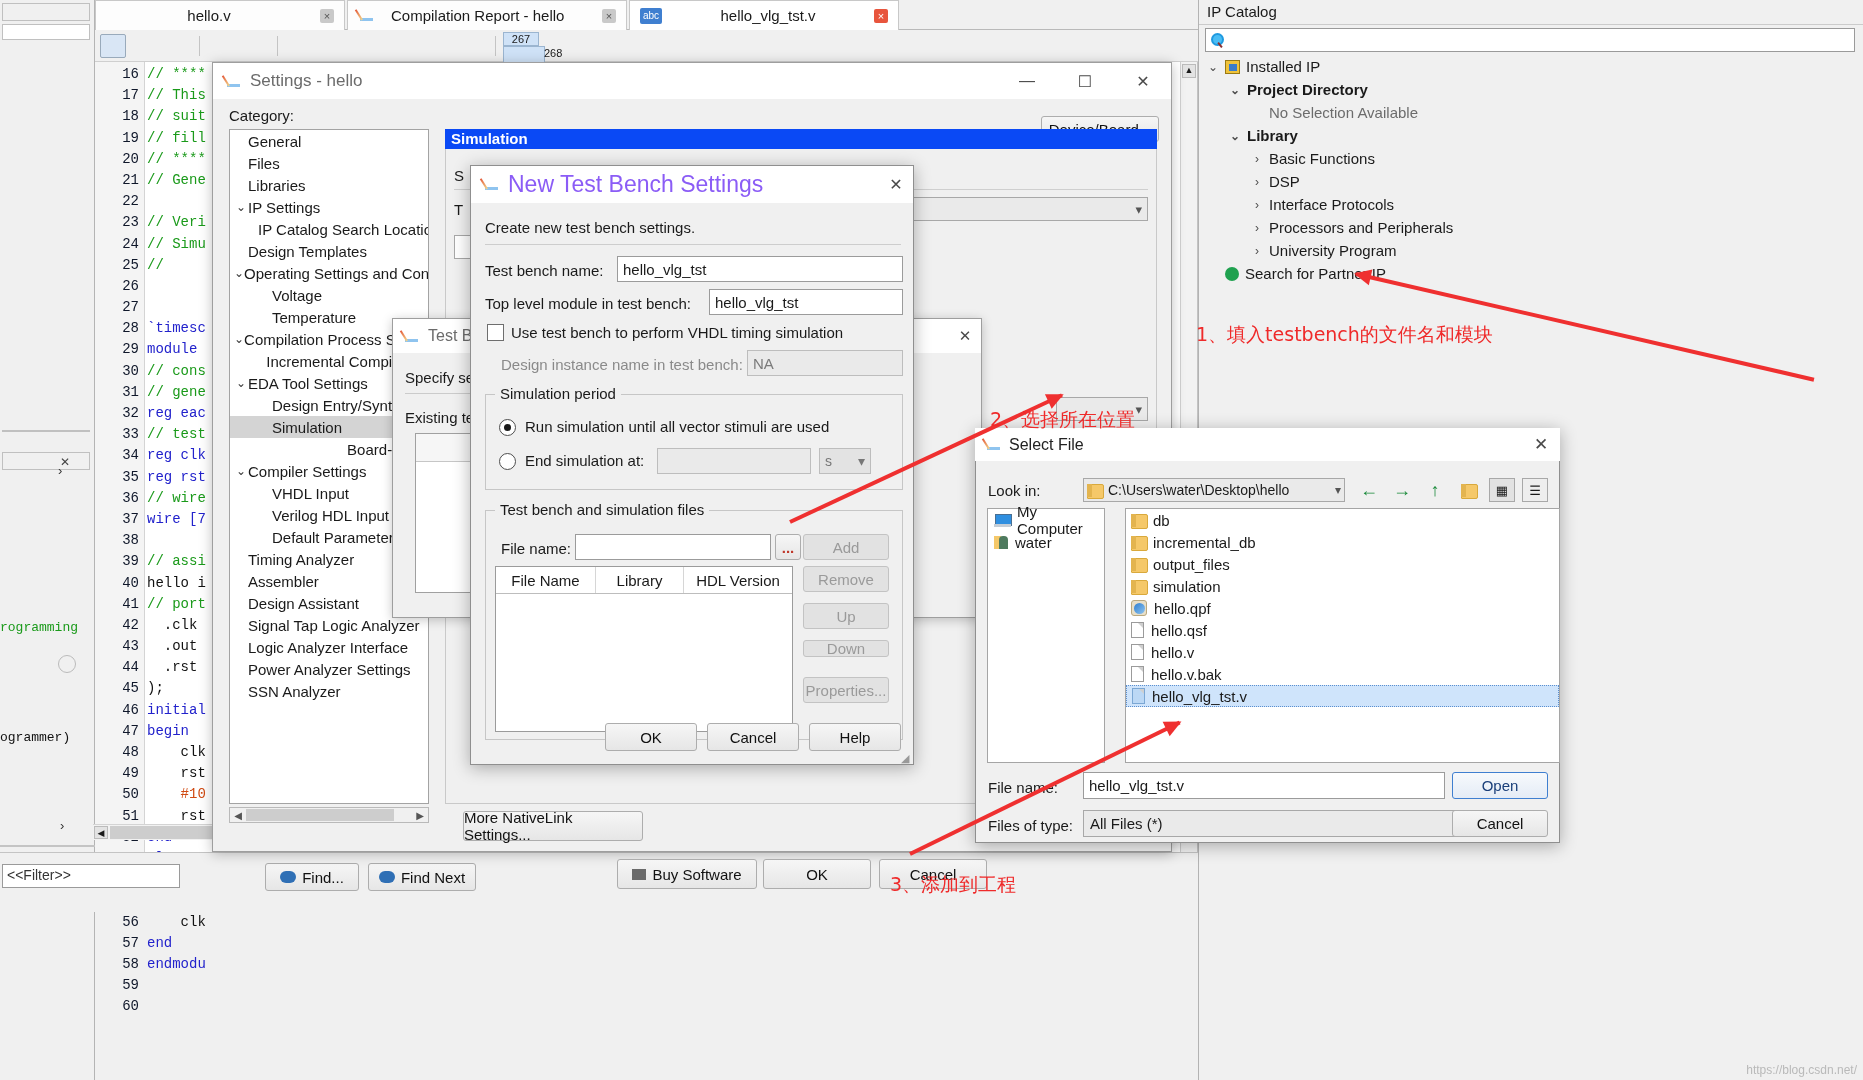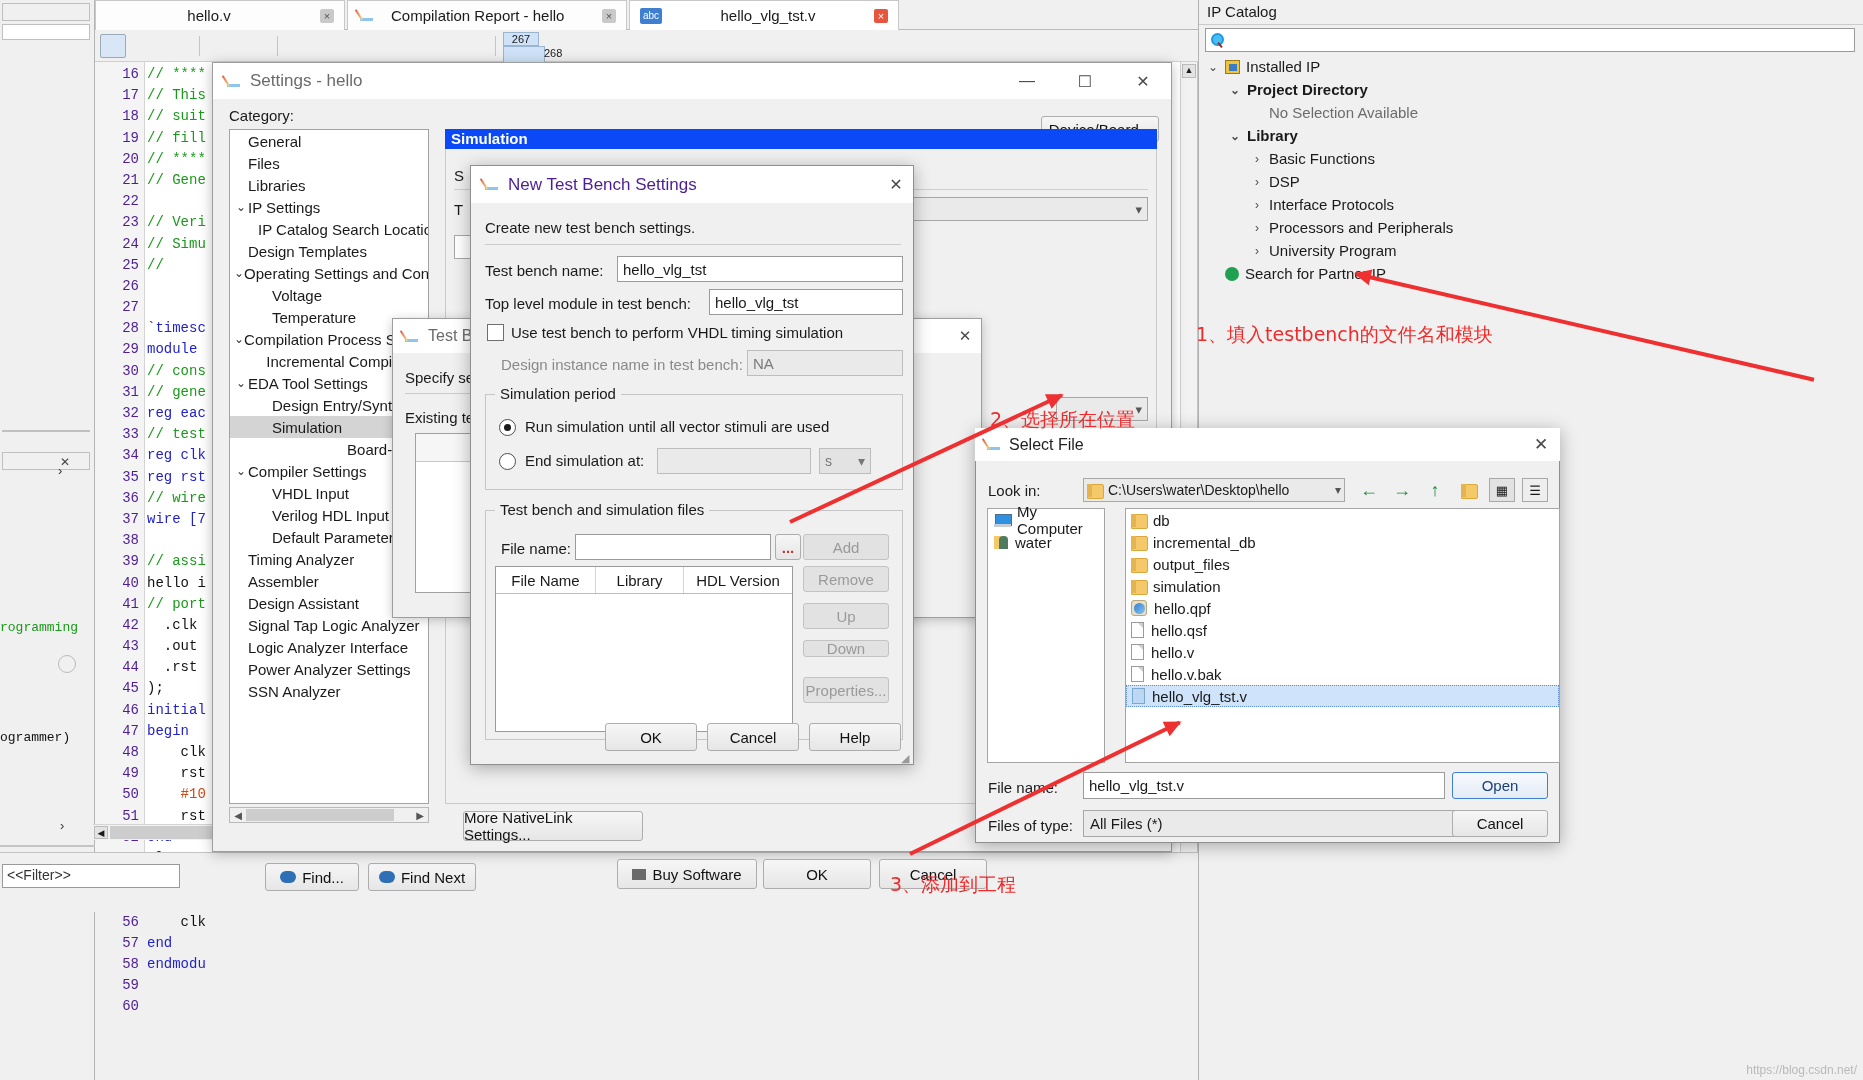--- a/index.html
+++ b/index.html
@@ -27,21 +27,21 @@
   .tab .tabclose.grey { background:#c9c9c9; color:#555; }
 
   
   #toolbar { left:95px; top:30px; width:1103px; height:32px; background:#f0f0f0; border-bottom:1px solid #cfcfcf; }
   .tb { position:absolute; top:4px; width:26px; height:24px; border:1px solid transparent; border-radius:2px; }
   .tbsep { position:absolute; top:6px; width:1px; height:20px; background:#c4c4c4; }
 
   
   #code-area { left:95px; top:62px; width:1103px; height:790px; background:#ffffff; border-right:1px solid #c3c3c3;}
   #gutter { position:absolute; left:0; top:0; width:50px; height:790px; background:#f4f4f4; border-right:1px solid #d4d4d4;
-            text-align:right; font-family:"Liberation Mono", monospace; font-size:14px; color:#4c1d95; padding-top:2px;}
+            text-align:right; font-family:"Liberation Mono", monospace; font-size:14px; color:#0f172a; padding-top:2px;}
   #gutter div { height:21.2px; line-height:21.2px; padding-right:5px; }
   #codetext { position:absolute; left:52px; top:2px; width:140px; font-family:"Liberation Mono", monospace;
               font-size:14px; white-space:pre; }
   #codetext div { height:21.2px; line-height:21.2px; overflow:hidden; }
   .c-cmt { color:#1a9a1a; }
   .c-kw  { color:#2222cc; }
   .c-num { color:#d04a12; }
   .c-plain { color:#111; }
 
   
@@ -103,21 +103,21 @@
             box-shadow:0 2px 10px rgba(0,0,0,.22); }
   #tb-titlebar { position:absolute; left:0; top:0; width:588px; height:34px; background:#fff; display:flex;
                  align-items:center; gap:8px; padding-left:10px; }
   #tb-titlebar .ttl { color:#6b6b6b; font-size:16px; }
 
   
   #ntb-dlg { left:470px; top:165px; width:444px; height:600px; background:#f0f0f0;
              border:1px solid #8f8f8f; box-shadow:0 3px 16px rgba(0,0,0,.3); }
   #ntb-title { position:absolute; left:0; top:0; width:442px; height:37px; background:#fff; display:flex;
                align-items:center; gap:8px; padding-left:12px; }
-  #ntb-title .ttl { color:#4c1d95; font-size:17px; }
+  #ntb-title .ttl { color:#8b5cf6; font-size:23px; }
   .ntb-lbl { position:absolute; font-size:15px; }
   .ntb-input { position:absolute; height:26px; background:#fff; border:1px solid #9b9b9b; padding:2px 5px;
                font-size:15px; display:flex; align-items:center; }
   .ntb-input.dis { background:#eaeaea; color:#7a7a7a; border-color:#bdbdbd; }
   .group { position:absolute; border:1px solid #c6c6c6; }
   .group-title { position:absolute; background:#f0f0f0; padding:0 5px; font-size:15px; }
   .chk { position:absolute; width:17px; height:17px; background:#fff; border:1px solid #6e6e6e; }
   .radio { position:absolute; width:17px; height:17px; border-radius:50%; background:#fff; border:1px solid #4e4e4e; }
   .radio.on::after { content:''; position:absolute; left:4px; top:4px; width:7px; height:7px; border-radius:50%; background:#1a1a1a; }
   .ntb-table { position:absolute; background:#fff; border:1px solid #9b9b9b; }

